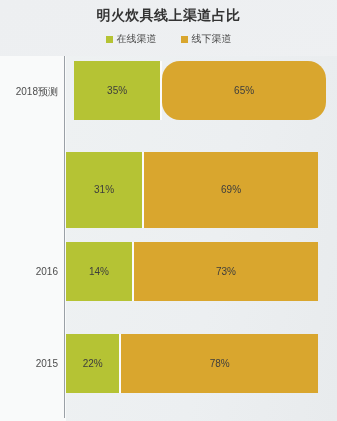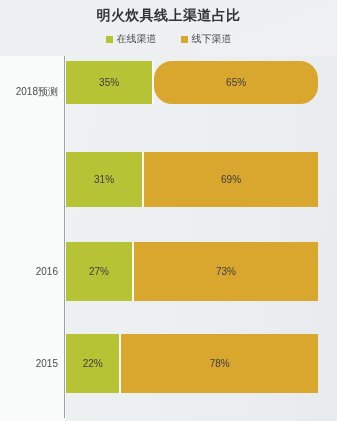--- a/index.html
+++ b/index.html
@@ -140,46 +140,46 @@
       <span class="legend-label">线下渠道</span>
     </div>
   </div>
 
   <div id="chart-title">明火炊具线上渠道占比</div>
 
   <div id="y-axis"></div>
 
   <div class="bar-row" style="top:61px;height:59px;">
     <div class="row-label" style="top:24px;">2018预测</div>
-    <div class="bar-track" style="height:43px;">
+    <div class="bar-track" style="height:59px;margin-left:8px;">
       <div class="seg seg-online" style="width:35%;background:#b5c334;">
         <span class="seg-label">35%</span>
       </div>
       <div class="seg" style="width:65%;background:#d9a62e;border-radius:18px;">
         <span class="seg-label">65%</span>
       </div>
     </div>
   </div>
 
   <div class="bar-row" style="top:152px;height:59px;">
-    <div class="bar-track" style="height:55px;">
+    <div class="bar-track" style="height:76px;">
       <div class="seg seg-online" style="width:31%;background:#b5c334;">
         <span class="seg-label">31%</span>
       </div>
       <div class="seg" style="width:69%;background:#d9a62e;">
         <span class="seg-label">69%</span>
       </div>
     </div>
   </div>
 
   <div class="bar-row" style="top:242px;height:59px;border-radius:7px;">
     <div class="row-label" style="top:24px;">2016</div>
     <div class="bar-track" style="height:59px;">
       <div class="seg seg-online" style="width:27%;background:#b5c334;">
-        <span class="seg-label">27%</span>
+        <span class="seg-label">14%</span>
       </div>
       <div class="seg" style="width:73%;background:#d9a62e;">
         <span class="seg-label">73%</span>
       </div>
     </div>
   </div>
 
   <div class="bar-row" style="top:334px;height:59px;">
     <div class="row-label" style="top:24px;">2015</div>
     <div class="bar-track" style="height:59px;">

